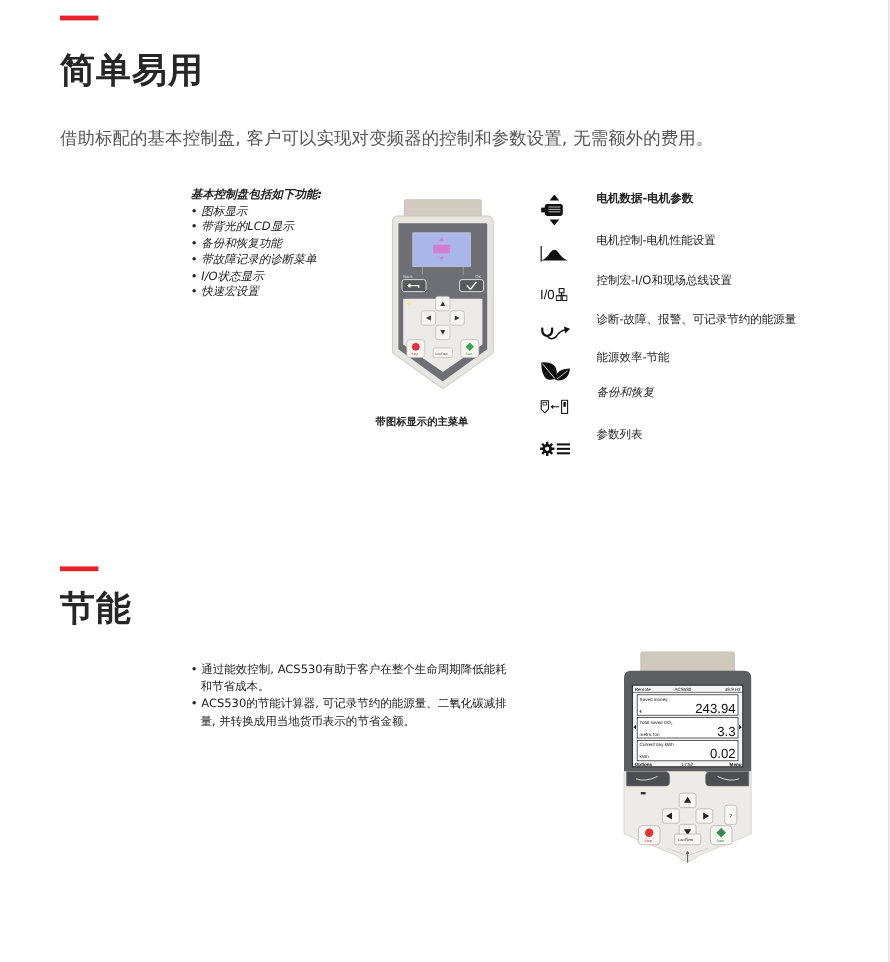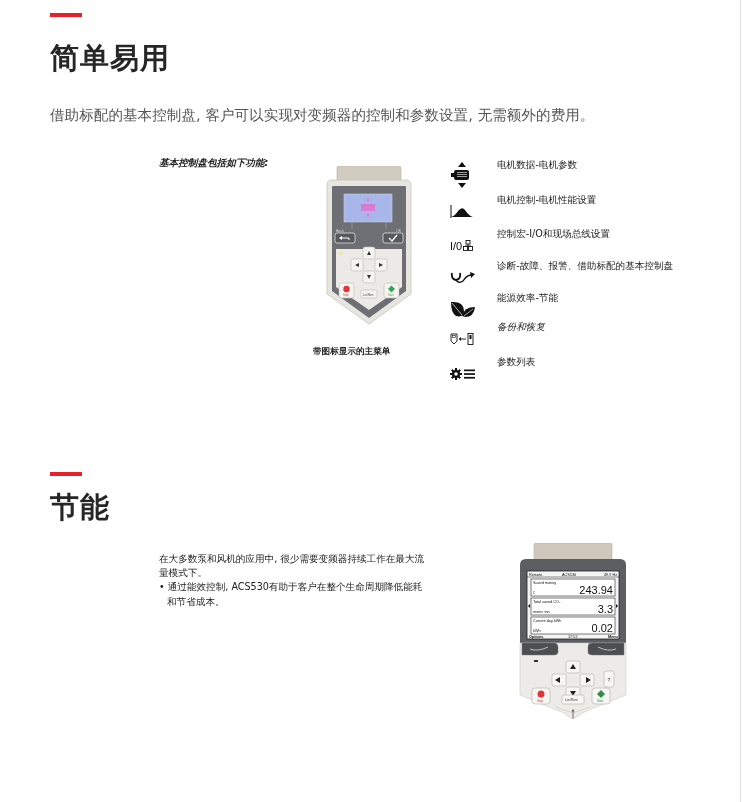--- a/index.html
+++ b/index.html
@@ -38,20 +38,28 @@
 <body>
 
 <div class="right-rule"></div>
 
 <div class="accent" style="left:50px; top:13px;"></div>
 <div class="section-title" style="left:50px; top:44px;">简单易用</div>
 <div class="lead">借助标配的基本控制盘, 客户可以实现对变频器的控制和参数设置, 无需额外的费用。</div>
 
 <div class="features">
   <div class="head">基本控制盘包括如下功能:</div>
+  <ul>
+    <li>图标显示</li>
+    <li>带背光的LCD显示</li>
+    <li>备份和恢复功能</li>
+    <li>带故障记录的诊断菜单</li>
+    <li>I/O状态显示</li>
+    <li>快速宏设置</li>
+  </ul>
 </div>
 
 <div class="keypad1">
   <svg width="86" height="160" viewBox="0 0 86 160">
 
     <rect x="11" y="0" width="64" height="16" rx="2" fill="#d2ccc0" stroke="#b9b2a5" stroke-width="0.6"></rect>
 
     <path d="M6 14 H80 Q85 14 85 19 V128 L43 158 L1 128 V19 Q1 14 6 14 Z" fill="#e7e5e0" stroke="#c9c6bf" stroke-width="0.8"></path>
 
     <path d="M7 20 H79 Q80 20 80 21 V125 L43 152 L6 125 V21 Q6 20 7 20 Z" fill="#6d6f74"></path>
@@ -94,21 +102,21 @@
     <text x="37" y="129.5" font-size="2.6" fill="#444" font-family="Liberation Sans, sans-serif">Loc/Rem</text>
 
     <rect x="58" y="117" width="15" height="15" rx="2.5" fill="#f5f4f1" stroke="#bcbab3" stroke-width="0.6"></rect>
     <polygon points="65.5,119.5 69,123 65.5,126.5 62,123" fill="#32a653"></polygon>
     <text x="62" y="130" font-size="2.6" fill="#32a653" font-family="Liberation Sans, sans-serif">Start</text>
   </svg>
 </div>
 <div class="caption1">带图标显示的主菜单</div>
 
 <div class="menu-list">
-  <div class="menu-row" style="top:4px;">
+  <div class="menu-row" style="top:4px;font-weight:bold;">
     <span class="ic">
       <svg width="24" height="26" viewBox="0 0 24 26" style="margin-top:-4px">
         <polygon points="12,0 8,5 16,5" fill="#111"></polygon>
         <rect x="4" y="8" width="15" height="10" rx="2" fill="#111"></rect>
         <rect x="1" y="11" width="4" height="4" fill="#111"></rect>
         <line x1="7" y1="10.5" x2="17" y2="10.5" stroke="#fff" stroke-width="0.6"></line>
         <line x1="7" y1="12.5" x2="17" y2="12.5" stroke="#fff" stroke-width="0.6"></line>
         <line x1="7" y1="14.5" x2="17" y2="14.5" stroke="#fff" stroke-width="0.6"></line>
         <polygon points="12,26 8,21 16,21" fill="#111"></polygon>
       </svg>
@@ -141,21 +149,21 @@
   </div>
 
   <div class="menu-row" style="top:105px;">
     <span class="ic">
       <svg width="26" height="14" viewBox="0 0 26 14">
         <path d="M2 2 Q1 8 6 9 Q11 8 10 2" fill="none" stroke="#111" stroke-width="1.8"></path>
         <path d="M6 9 Q9 13 13 10 Q17 4 21 4" fill="none" stroke="#111" stroke-width="1.3"></path>
         <polygon points="20,1 25,3 21,7" fill="#111"></polygon>
       </svg>
     </span>
-    <span class="lbl">诊断-故障、报警、借助标配的基本控制盘</span>
+    <span class="lbl">诊断-故障、报警、可记录节约的能源量</span>
   </div>
 
   <div class="menu-row" style="top:137px;">
     <span class="ic">
       <svg width="26" height="18" viewBox="0 0 26 18">
         <path d="M1 1 Q14 0 14 10 Q14 17 6 15 Q1 12 1 1 Z" fill="#111"></path>
         <line x1="2" y1="2" x2="12" y2="14" stroke="#fff" stroke-width="0.7"></line>
         <path d="M12 15 Q14 6 25 6 Q24 16 15 16 Z" fill="#111"></path>
         <line x1="14" y1="15" x2="23" y2="8" stroke="#fff" stroke-width="0.6"></line>
       </svg>
@@ -194,22 +202,22 @@
       </svg>
     </span>
     <span class="lbl">参数列表</span>
   </div>
 </div>
 
 <div class="accent" style="left:50px; top:472px;"></div>
 <div class="section-title" style="left:50px; top:493px;">节能</div>
 
 <div class="para2">
-  <p>在大多数泵和风机的应用中, 很少需要变频器持续工作在最大流量模式下。</p>
   <p class="b">• <span>通过能效控制, ACS530有助于客户在整个生命周期降低能耗和节省成本。</span></p>
+  <p class="b">• <span>ACS530的节能计算器, 可记录节约的能源量、二氧化碳减排量, 并转换成用当地货币表示的节省金额。</span></p>
 </div>
 
 <div class="keypad2">
   <svg width="110" height="182" viewBox="0 0 110 182">
 
     <rect x="16" y="0" width="78" height="18" rx="2" fill="#cfc9bc" stroke="#b9b2a5" stroke-width="0.6"></rect>
 
     <path d="M8 16 H102 Q108 16 108 22 V100 H2 V22 Q2 16 8 16 Z" fill="#5d5e62"></path>
 
     <path d="M2 100 H108 V152 L64 170 Q55 180 46 170 L2 152 Z" fill="#ecebe8" stroke="#cfcdc8" stroke-width="0.6"></path>

